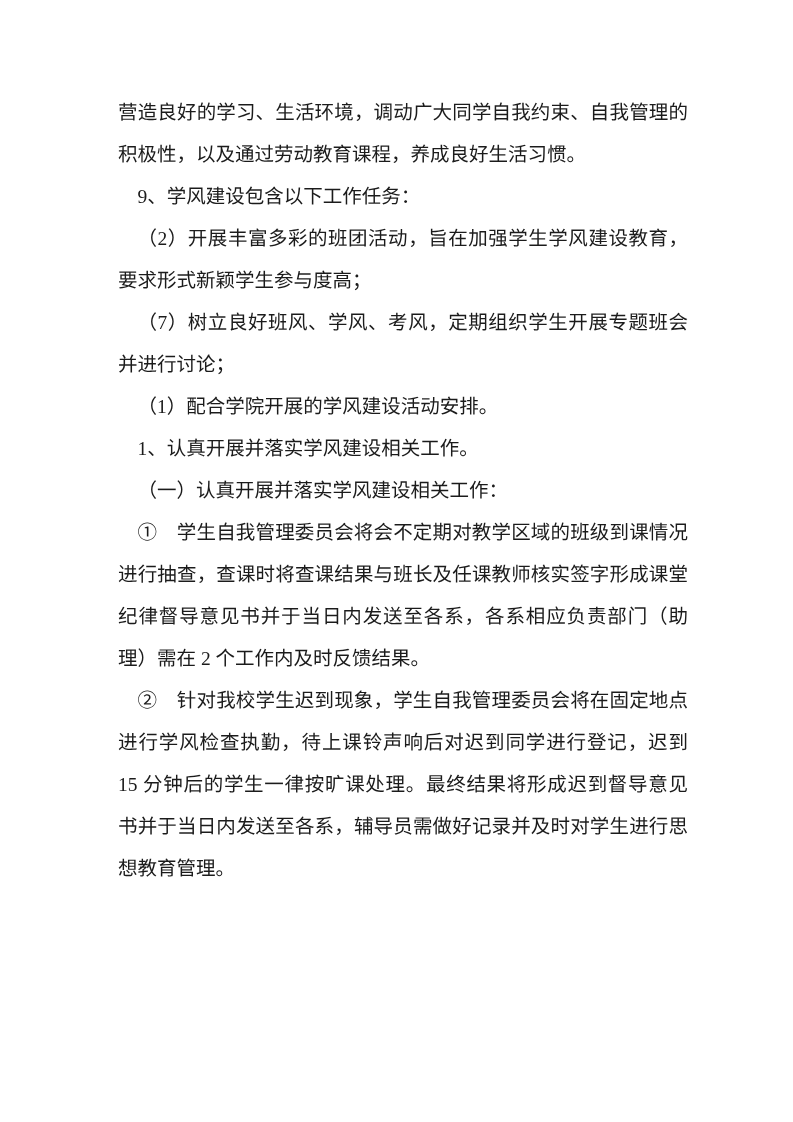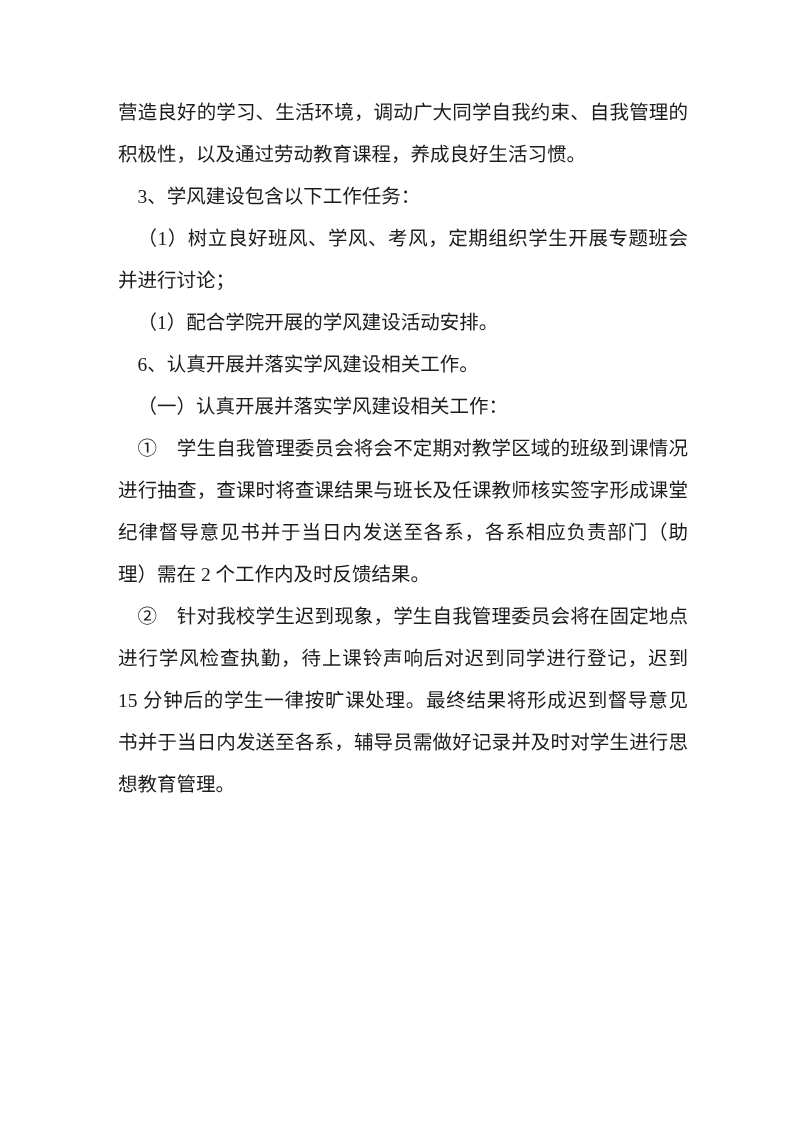--- a/index.html
+++ b/index.html
@@ -38,21 +38,22 @@
   .para.ind {
     text-indent: 1em;
   }
 </style>
 </head>
 <body>
 
 <div class="page">
   <div class="doc-content">
     <p class="para">营造良好的学习、生活环境，调动广大同学自我约束、自我管理的积极性，以及通过劳动教育课程，养成良好生活习惯。</p>
-    <p class="para ind">3、学风建设包含以下工作任务：</p>
-    <p class="para ind">（1）树立良好班风、学风、考风，定期组织学生开展专题班会并进行讨论；</p>
+    <p class="para ind">9、学风建设包含以下工作任务：</p>
+    <p class="para ind">（2）开展丰富多彩的班团活动，旨在加强学生学风建设教育，要求形式新颖学生参与度高；</p>
+    <p class="para ind">（7）树立良好班风、学风、考风，定期组织学生开展专题班会并进行讨论；</p>
     <p class="para ind">（1）配合学院开展的学风建设活动安排。</p>
-    <p class="para ind">6、认真开展并落实学风建设相关工作。</p>
+    <p class="para ind">1、认真开展并落实学风建设相关工作。</p>
     <p class="para ind">（一）认真开展并落实学风建设相关工作：</p>
     <p class="para ind">①　学生自我管理委员会将会不定期对教学区域的班级到课情况进行抽查，查课时将查课结果与班长及任课教师核实签字形成课堂纪律督导意见书并于当日内发送至各系，各系相应负责部门（助理）需在 2 个工作内及时反馈结果。</p>
     <p class="para ind">②　针对我校学生迟到现象，学生自我管理委员会将在固定地点进行学风检查执勤，待上课铃声响后对迟到同学进行登记，迟到 15 分钟后的学生一律按旷课处理。最终结果将形成迟到督导意见书并于当日内发送至各系，辅导员需做好记录并及时对学生进行思想教育管理。</p>
   </div>
 </div>
 
 </body></html>

